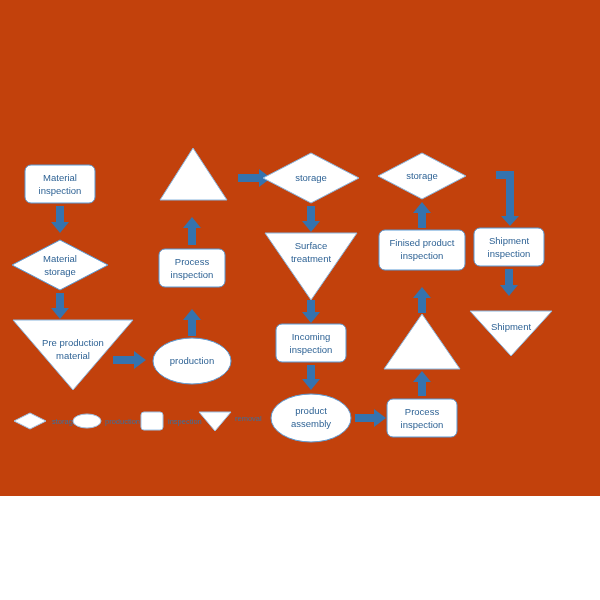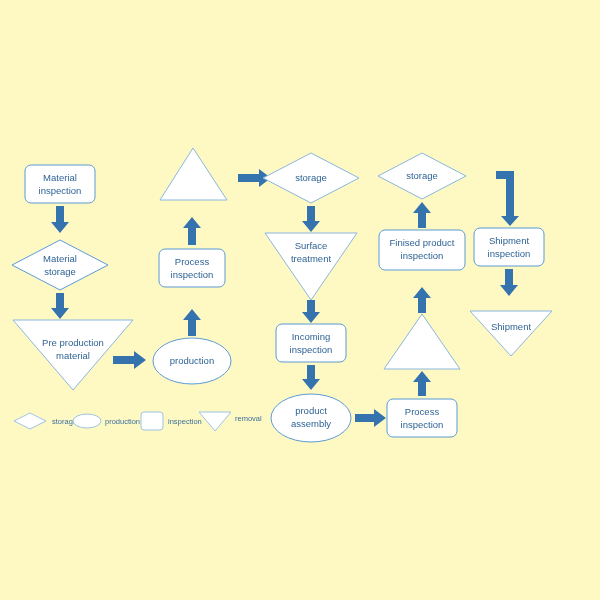--- a/index.html
+++ b/index.html
@@ -7,22 +7,22 @@
     margin: 0;
     padding: 0;
     background: #ffffff;
   }
   body {
     font-family: "Liberation Sans", sans-serif;
   }
   #canvas {
     position: relative;
     width: 600px;
-    height: 600px;
-    background: #fef9c3;
+    height: 496px;
+    background: #c2410c;
     overflow: hidden;
   }
   #flow-svg {
     position: absolute;
     left: 0;
     top: 0;
     width: 600px;
     height: 600px;
     display: block;
   }

